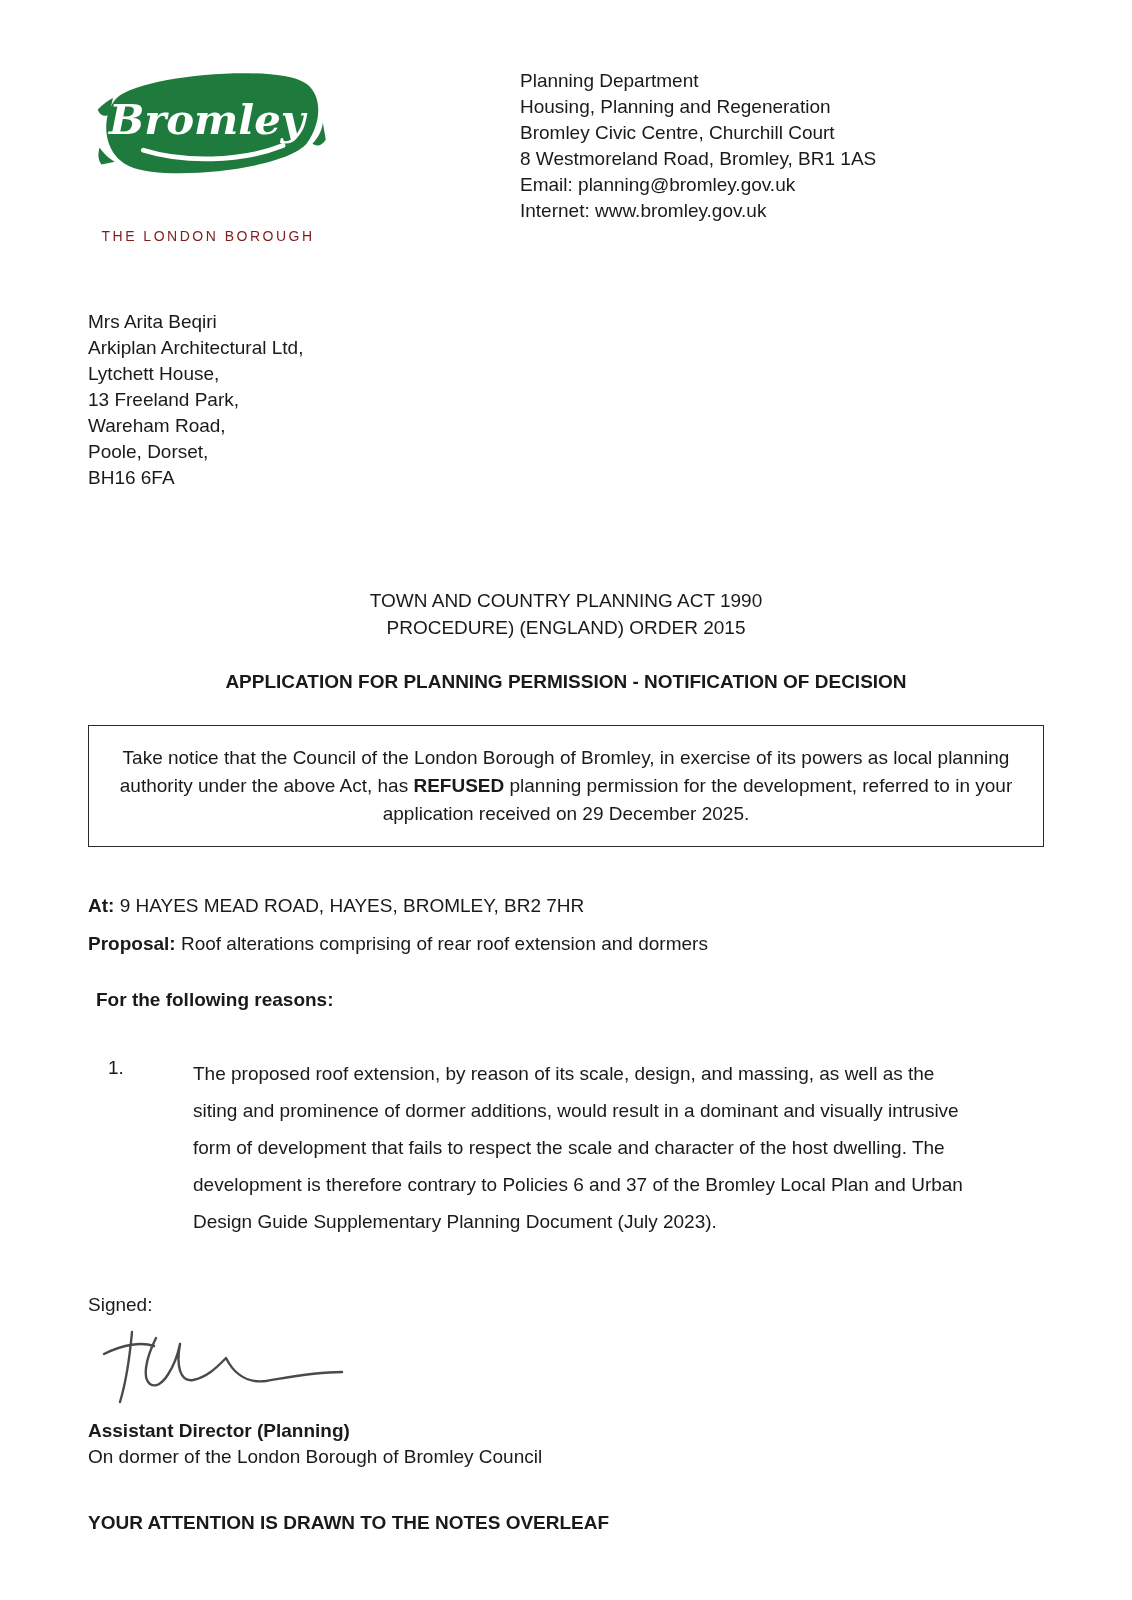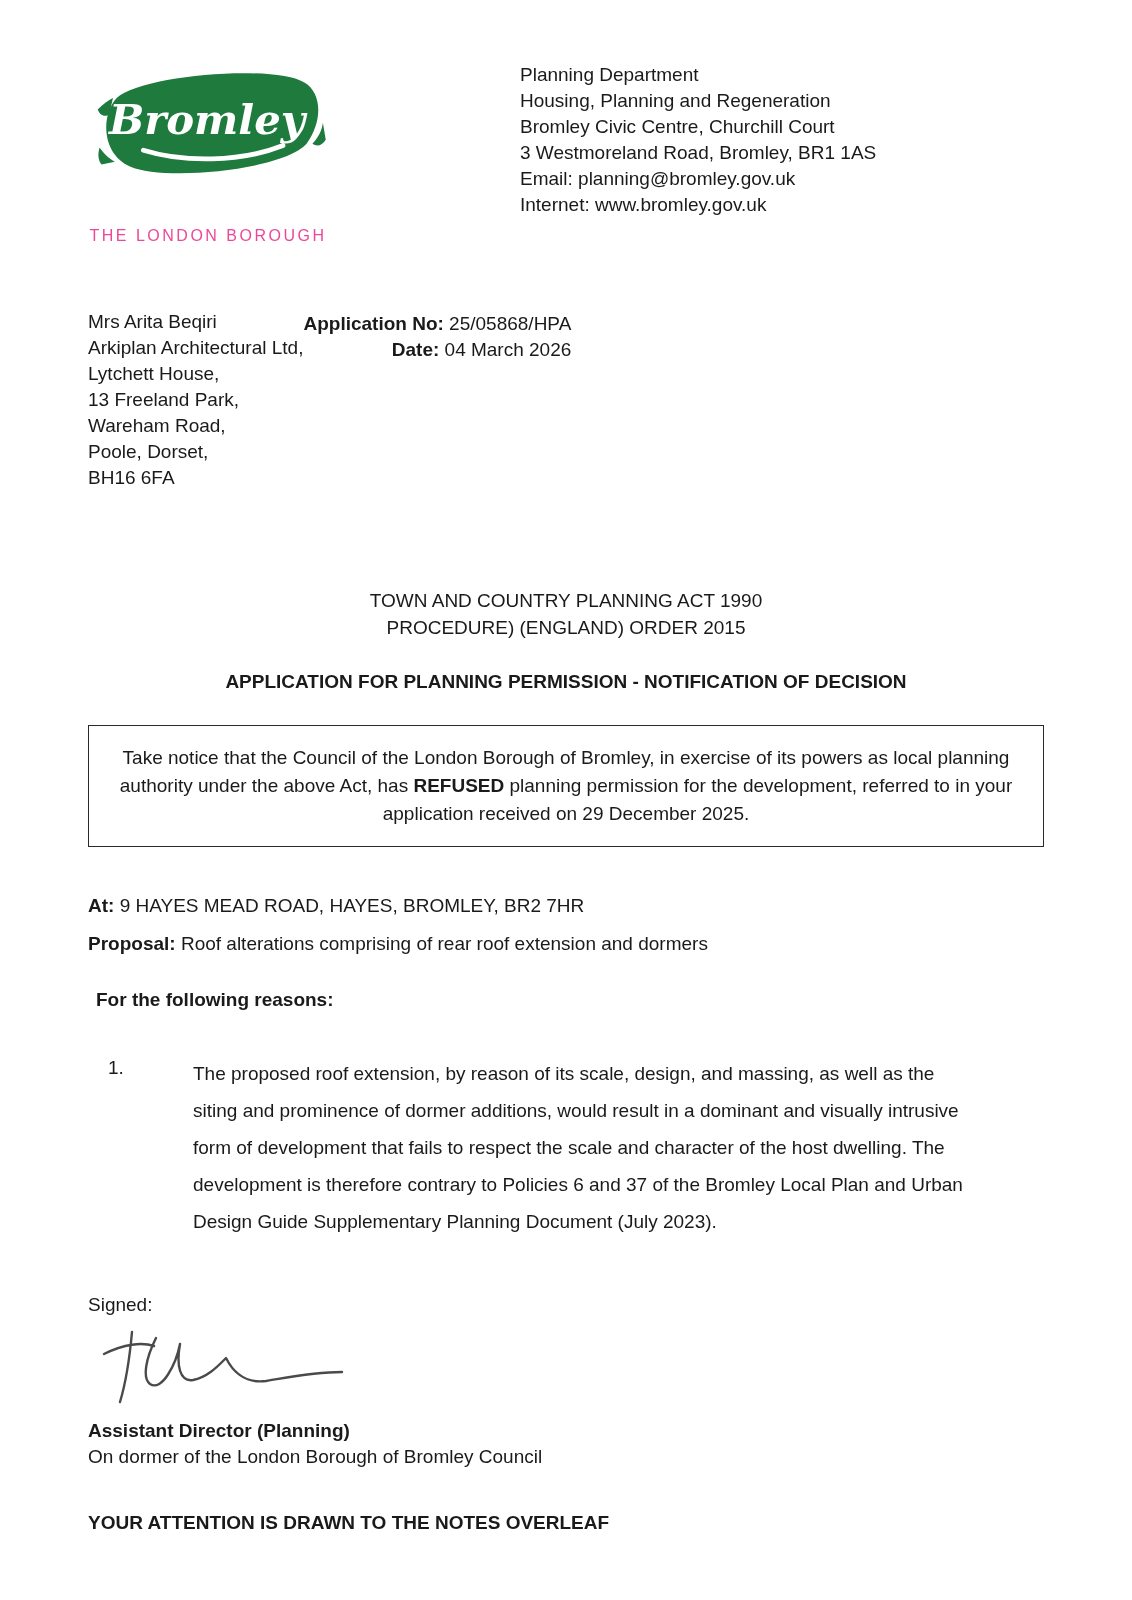--- a/index.html
+++ b/index.html
@@ -14,28 +14,28 @@
     color: #1a1a1a;
     font-size: 19px;
     line-height: 26px;
   }
   .inner { padding: 60px 88px 0 88px; }
 
   
   .header-row { display: flex; align-items: flex-start; }
   .logo-block { width: 240px; flex: 0 0 240px; }
   .logo-tagline {
-    color: #ec4899;
-    font-size: 16px;
+    color: #7f1d1d;
+    font-size: 14px;
     letter-spacing: 2.5px;
     text-align: center;
     margin-top: 4px;
     white-space: nowrap;
   }
-  .contact-block { margin-left: 192px; margin-top: 2px; }
+  .contact-block { margin-left: 192px; margin-top: 8px; }
   .contact-line { white-space: nowrap; }
 
   
   .addr-row { display: flex; justify-content: flex-start; margin-top: 60px; }
   .recipient-block {}
   .reference-block { text-align: right; margin-top: 2px; }
   .bold { font-weight: bold; }
 
   
   .titles { text-align: center; margin-top: 96px; font-weight: normal; line-height: 27px; }
@@ -86,41 +86,37 @@
 
           <path d="M58 95 C 100 108, 160 108, 205 90" stroke="#ffffff" stroke-width="5" fill="none" stroke-linecap="round"></path>
         </svg>
         <div class="logo-tagline">THE LONDON BOROUGH</div>
       </div>
 
       <div class="contact-block">
         <div class="contact-line">Planning Department</div>
         <div class="contact-line">Housing, Planning and Regeneration</div>
         <div class="contact-line">Bromley Civic Centre, Churchill Court</div>
-        <div class="contact-line">3 Westmoreland Road, Bromley, BR1 1AS</div>
+        <div class="contact-line">8 Westmoreland Road, Bromley, BR1 1AS</div>
         <div class="contact-line">Email: planning@bromley.gov.uk</div>
         <div class="contact-line">Internet: www.bromley.gov.uk</div>
       </div>
     </div>
 
     <div class="addr-row">
       <div class="recipient-block">
         <div>Mrs Arita Beqiri</div>
         <div>Arkiplan Architectural Ltd,</div>
         <div>Lytchett House,</div>
         <div>13 Freeland Park,</div>
         <div>Wareham Road,</div>
         <div>Poole, Dorset,</div>
         <div>BH16 6FA</div>
       </div>
 
-      <div class="reference-block">
-        <div><span class="bold">Application No:</span><span> 25/05868/HPA</span></div>
-        <div><span class="bold">Date:</span><span> 04 March 2026</span></div>
-      </div>
     </div>
 
     <div class="titles">
       <div>TOWN AND COUNTRY PLANNING ACT 1990</div>
       <div>PROCEDURE) (ENGLAND) ORDER 2015</div>
     </div>
     <div class="title-decision">APPLICATION FOR PLANNING PERMISSION - NOTIFICATION OF DECISION</div>
 
     <div class="notice-box">
       <span>Take notice that the Council of the London Borough of Bromley, in exercise of its powers as local planning authority under the above Act, has </span><span class="bold">REFUSED</span><span> planning permission for the development, referred to in your application received on 29 December 2025.</span>

